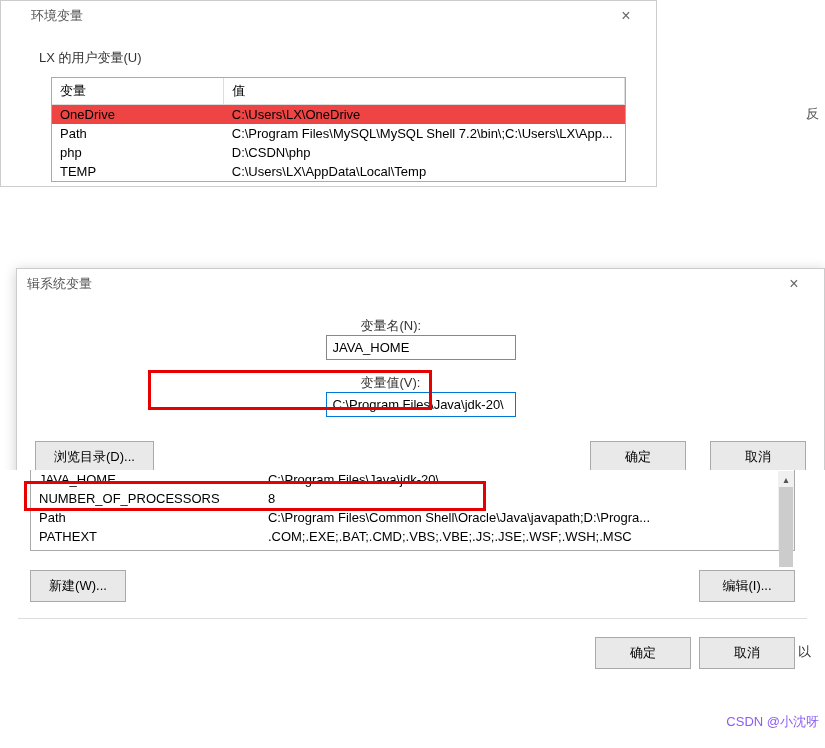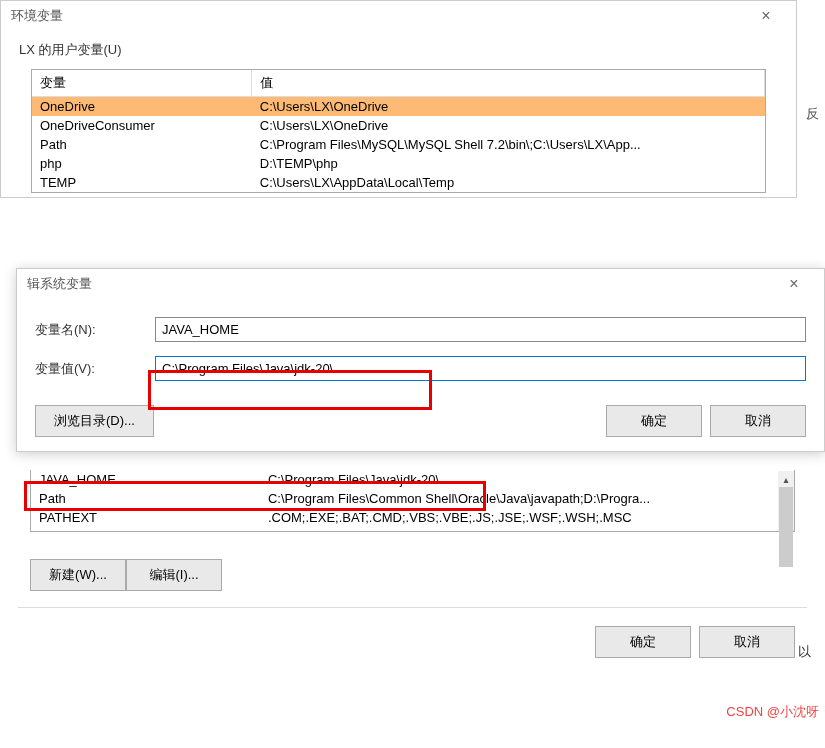--- a/index.html
+++ b/index.html
@@ -5,87 +5,83 @@
     * { box-sizing: border-box; font-family: "Microsoft YaHei", "Segoe UI", sans-serif; font-size: 13px; margin: 0; padding: 0; }
     body { background: #fff; position: relative; width: 825px; height: 748px; overflow: hidden; }
     .dialog { background: #fff; border: 1px solid #ccc; position: relative; }
     .title-bar { display: flex; justify-content: space-between; align-items: center; padding: 6px 10px; color: #555; }
     .close-x { width: 40px; text-align: center; cursor: pointer; font-size: 16px; color: #666; }
     .group-label { color: #333; padding: 6px 0 0 18px; font-size: 13px; }
     .table-container { margin: 10px 30px 4px 30px; border: 1px solid #aaa; background: #fff; }
     .tbl { width: 100%; border-collapse: collapse; }
     .tbl th { text-align: left; padding: 4px 8px; border-right: 1px solid #ddd; border-bottom: 1px solid #ddd; font-weight: normal; background: #fff; }
     .tbl td { padding: 2px 8px; border: none; white-space: nowrap; overflow: hidden; text-overflow: ellipsis; max-width: 0; }
-    .tbl tr:nth-child(1) td { background: #fdba74; }
+    .tbl tr:nth-child(1) td { background: #ef4444; }
     .tbl col.var-col { width: 30%; }
     .tbl col.val-col { width: 70%; }
     .btn { border: 1px solid #aaa; background: #e9e9e9; padding: 6px 18px; cursor: pointer; min-width: 96px; text-align: center; }
-    .btn-row { display: flex; justify-content: flex-start; margin: 27px 30px 0 30px; }
+    .btn-row { display: flex; justify-content: space-between; gap: 8px; margin: 19px 30px 0 30px; }
     
     .edit-dialog { position: absolute; top: 268px; left: 16px; right: 0; background: #fff; border: 1px solid #ccc; box-shadow: 0 2px 12px rgba(0,0,0,0.2); }
     .edit-body { padding: 18px 18px 10px 18px; }
-    .form-row { display: flex; align-items: center; margin-bottom: 14px; }
+    .form-row { display: flex; align-items: center; margin-bottom: 14px; flex-direction: column; }
     .form-label { width: 120px; color: #333; }
     .form-input { flex: 1; border: 1px solid #888; padding: 4px 6px; font-size: 13px; outline: none; }
-    .edit-btn-row { display: flex; gap: 8px; padding: 0 18px 14px 18px; }
+    .edit-btn-row { display: flex; gap: 24px; padding: 0 18px 14px 18px; }
     .gap-spacer { flex: 1; }
     .red-box-1 { position: absolute; border: 3px solid #e60000; top: 101px; left: 131px; width: 284px; height: 40px; pointer-events: none; }
     .red-box-2 { position: absolute; border: 3px solid #e60000; top: 481px; left: 24px; width: 462px; height: 30px; pointer-events: none; }
     
     .sys-section { position: absolute; left: 0; right: 0; top: 470px; background: #fff; }
     .sys-table { margin: 0 30px; border: 1px solid #aaa; border-top: none; }
     .sys-table .tbl tr td { background: #fff !important; }
     .scrollbar { position: absolute; right: 31px; top: 1px; bottom: 1px; width: 16px; background: #f0f0f0; }
     .scroll-up, .scroll-down { width: 16px; height: 16px; background: #f0f0f0; display: flex; align-items: center; justify-content: center; font-size: 10px; color: #555; }
     .scroll-thumb { width: 14px; height: 80px; background: #ccc; margin: 0 1px; }
     .bottom-btn-row { display: flex; justify-content: flex-end; gap: 8px; margin: 18px 30px 12px 30px; }
-    .watermark { position: absolute; right: 6px; bottom: 27px; color: #ef4444; font-size: 13px; pointer-events: none; }
+    .watermark { position: absolute; right: 6px; bottom: 17px; color: #8b5cf6; font-size: 13px; pointer-events: none; }
     .outer-sidebar { position: absolute; top: 105px; right: 6px; color: #555; font-size: 13px; }
     .outer-text { position: absolute; right: 14px; top: 643px; color: #333; font-size: 13px; }
     .sys-wrapper { position: relative; }
   </style>
 </head>
 <body>
 
-<div class="dialog" style="width:797px;">
+<div class="dialog" style="width:657px;padding-left:20px;">
   <div class="title-bar">
     <span>环境变量</span>
     <span class="close-x">×</span>
   </div>
 
-  <div class="group-label" style="margin-top:4px;">LX 的用户变量(U)</div>
+  <div class="group-label" style="margin-top:12px;">LX 的用户变量(U)</div>
 
   <div class="table-container">
     <table class="tbl">
       <colgroup>
           <col class="var-col">
           <col class="val-col">
         </colgroup>
       <thead>
         <tr>
           <th>变量</th>
           <th>值</th>
         </tr>
       </thead>
       <tbody>
         <tr>
             <td>OneDrive</td>
             <td>C:\Users\LX\OneDrive</td>
           </tr>
         <tr>
-            <td>OneDriveConsumer</td>
-            <td>C:\Users\LX\OneDrive</td>
-          </tr>
-        <tr>
             <td>Path</td>
             <td>C:\Program Files\MySQL\MySQL Shell 7.2\bin\;C:\Users\LX\App...</td>
           </tr>
         <tr>
             <td>php</td>
-            <td>D:\TEMP\php</td>
+            <td>D:\CSDN\php</td>
           </tr>
         <tr>
             <td>TEMP</td>
             <td>C:\Users\LX\AppData\Local\Temp</td>
           </tr>
       </tbody>
     </table>
   </div>
 </div>
 
@@ -122,20 +118,24 @@
         <colgroup>
             <col class="var-col">
             <col class="val-col">
           </colgroup>
         <tbody>
           <tr>
               <td>JAVA_HOME</td>
               <td>C:\Program Files\Java\jdk-20\</td>
             </tr>
           <tr>
+              <td>NUMBER_OF_PROCESSORS</td>
+              <td>8</td>
+            </tr>
+          <tr>
               <td>Path</td>
               <td>C:\Program Files\Common Shell\Oracle\Java\javapath;D:\Progra...</td>
             </tr>
           <tr>
               <td>PATHEXT</td>
               <td>.COM;.EXE;.BAT;.CMD;.VBS;.VBE;.JS;.JSE;.WSF;.WSH;.MSC</td>
             </tr>
           <tr>
               <td style="color:#999;"></td>
               <td style="color:#999;"></td>

